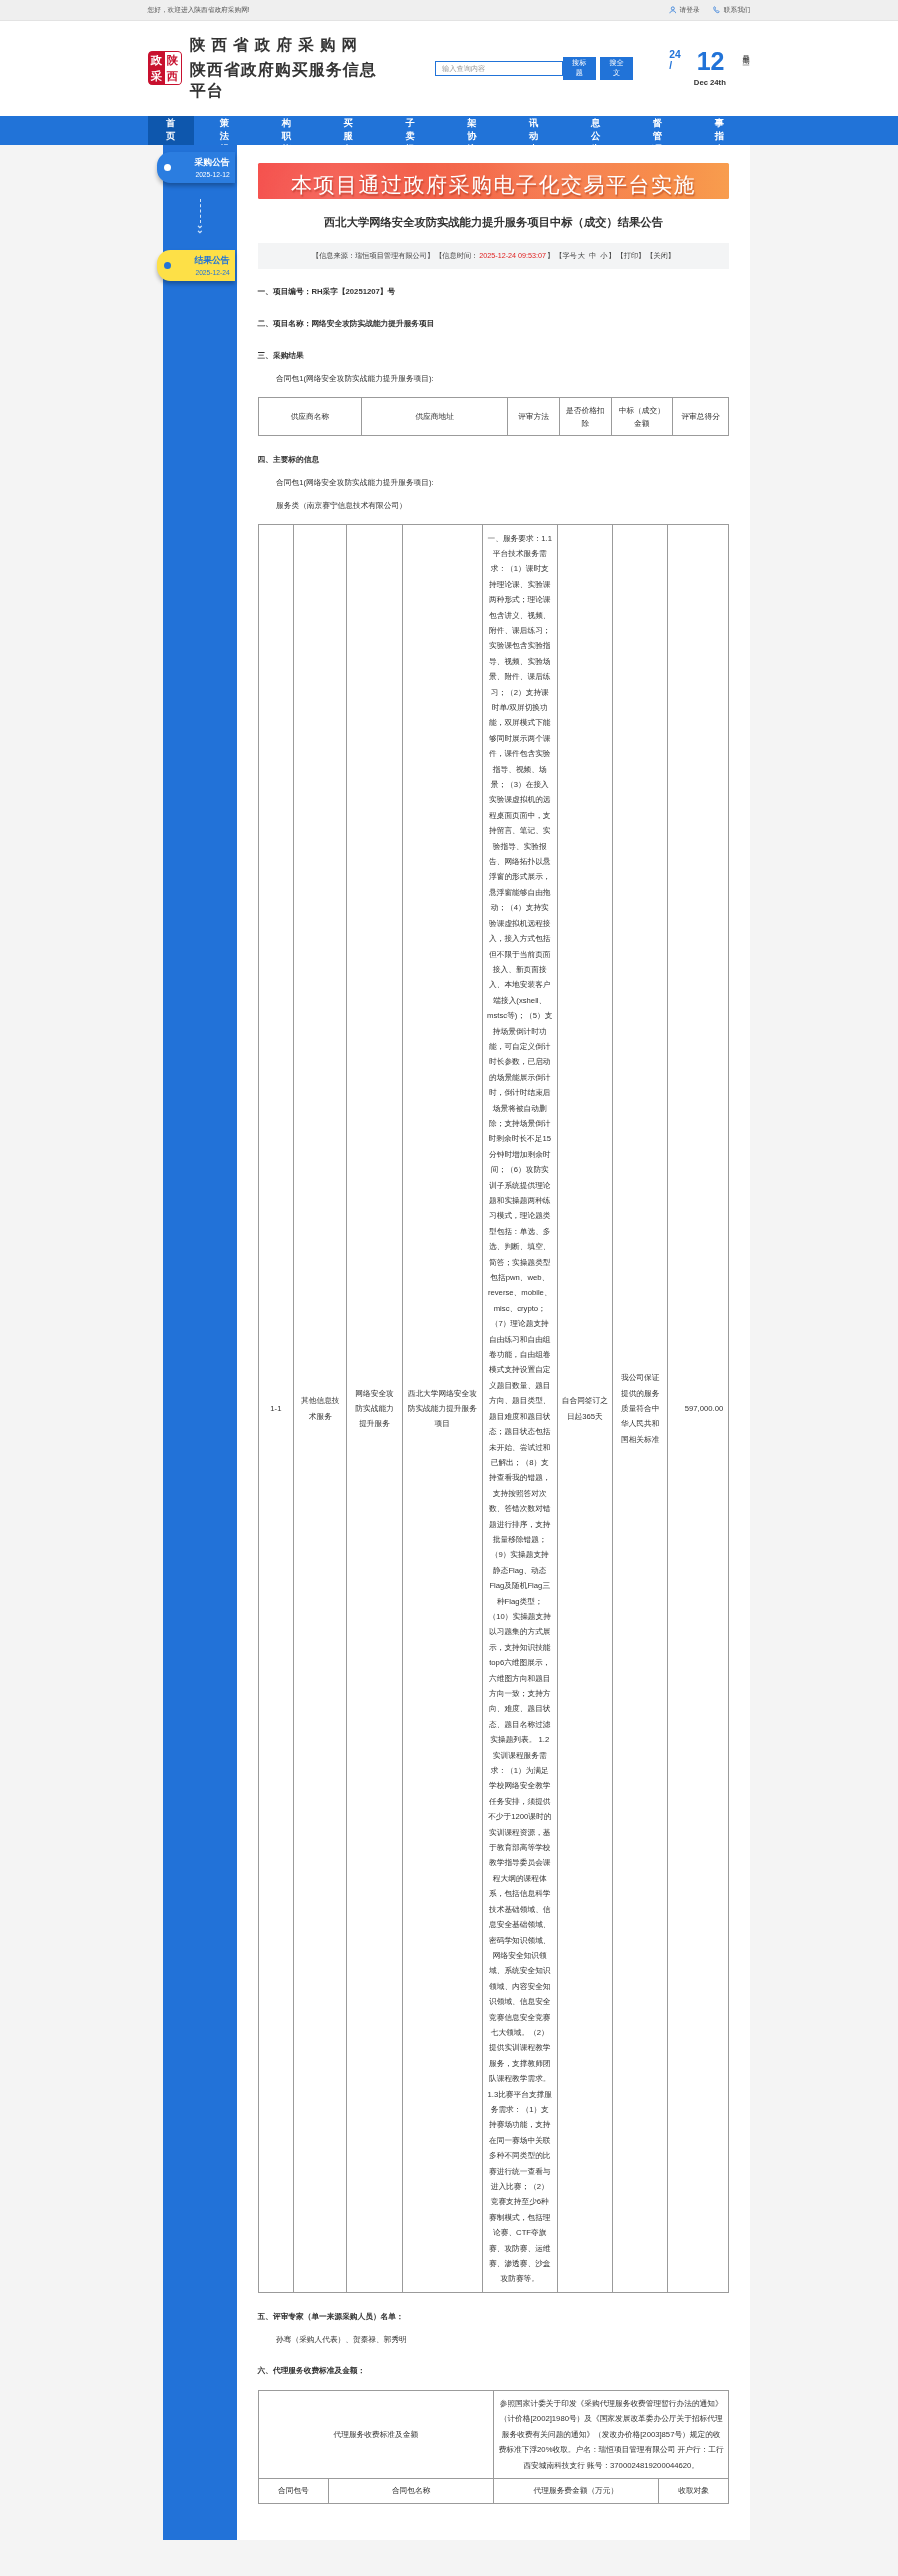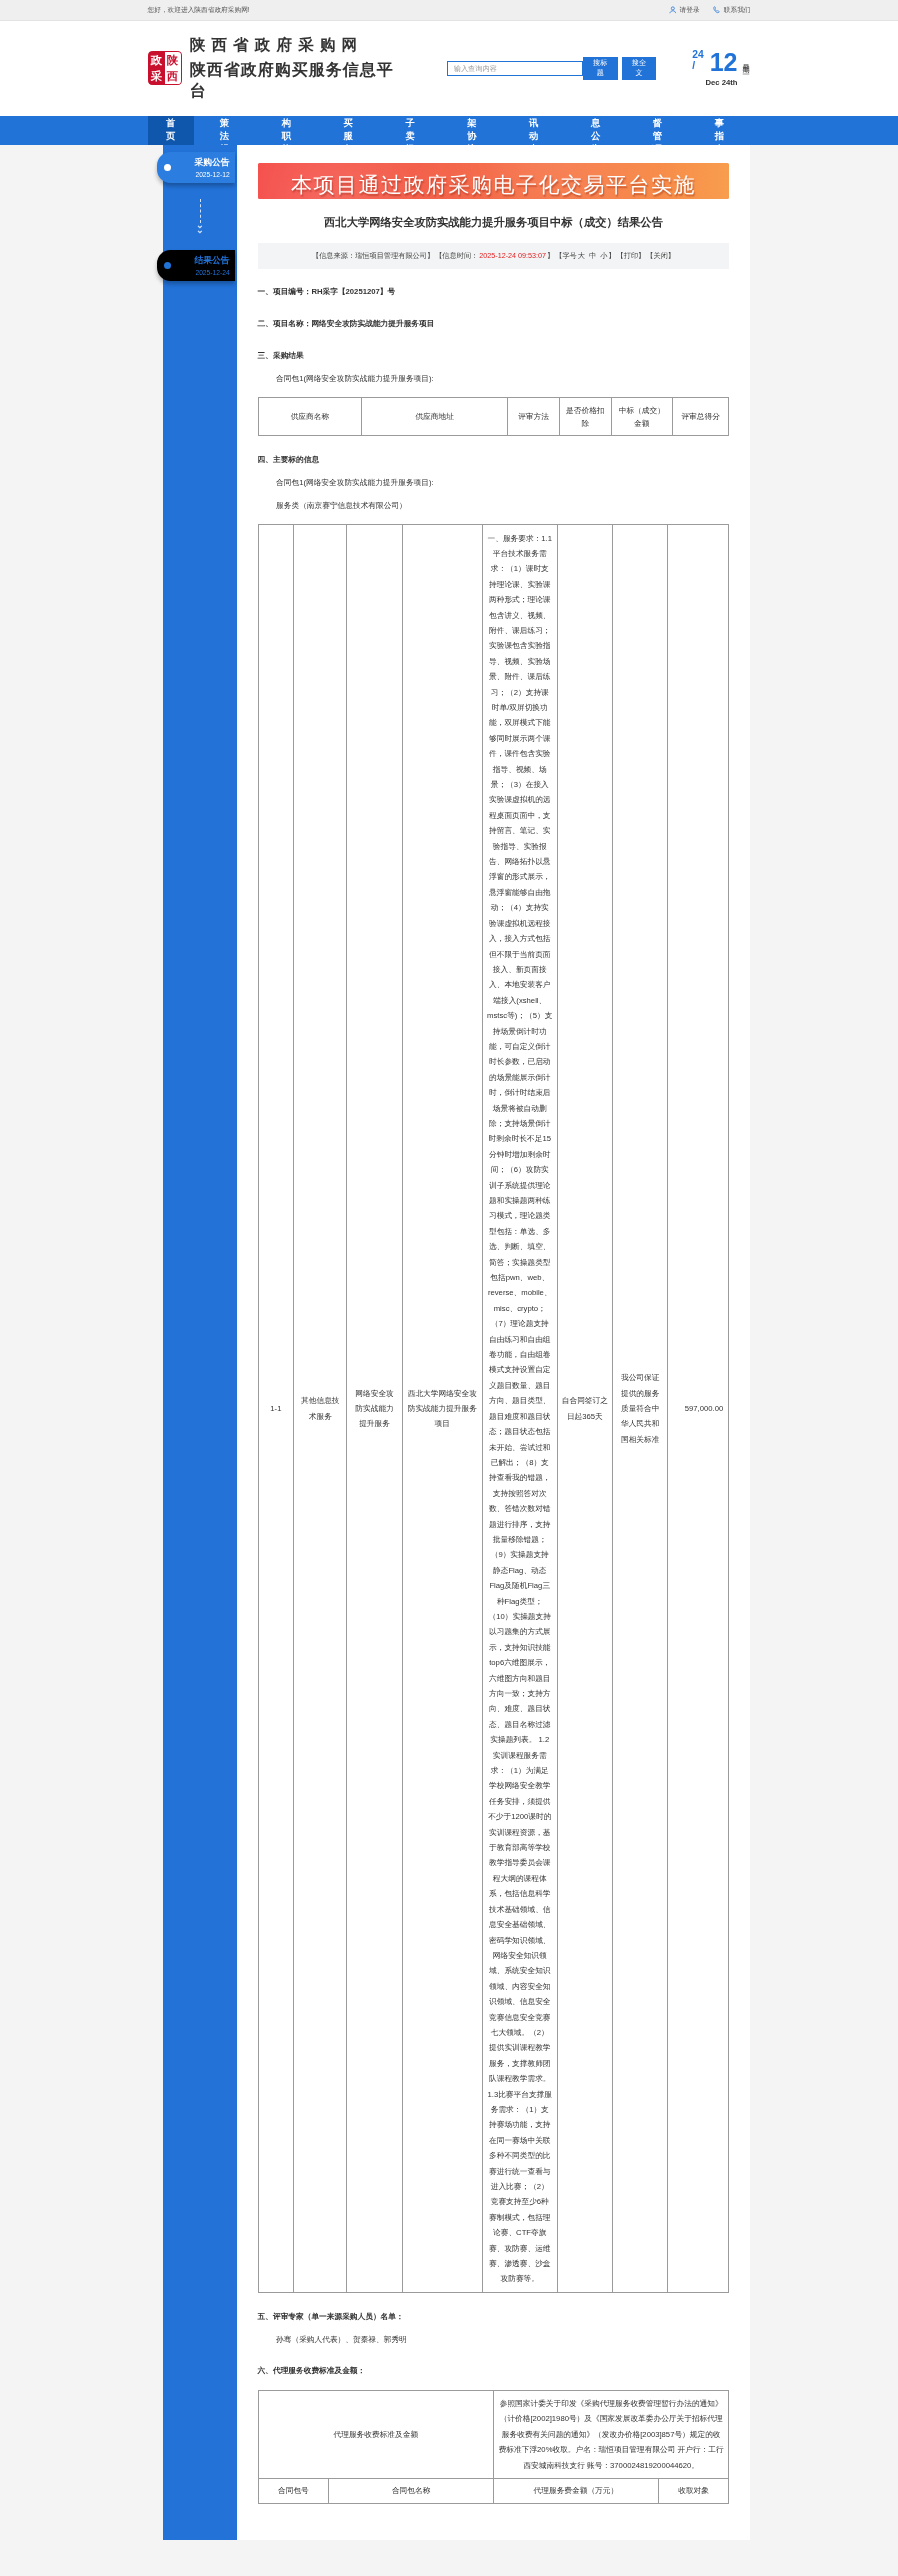--- a/index.html
+++ b/index.html
@@ -22,21 +22,21 @@
   .logo-wht  { background:#fff; color:#c8102e; }
   .brand { margin-left:8.2px; }
   .brand-title { font-size:15.5px; font-weight:bold; letter-spacing:6.2px; color:#333; }
   .brand-sub { font-size:16px; font-weight:bold; color:#333; margin-top:4.1px; letter-spacing:1px; }
   .search { margin-left:46px; display:flex; align-items:center; }
   .search input { width:144px; height:15px; border:1px solid #2173d8; padding:0 6.2px; font-size:7.2px; outline:none; color:#333; }
   .search input::placeholder { color:#999; }
   .btn-search { height:23px; padding:0 7.2px; background:#2173d8; color:#fff; border:none; font-size:7.2px; cursor:pointer; }
   .btn-full { margin-left:4.1px; }
   .datebox { margin-left:36px; }
-  .datebox-row { display:flex; align-items:center; gap:3px; }
+  .datebox-row { display:flex; align-items:flex-start; gap:16px; }
   .date-dm { color:#2173d8; font-size:10.3px; font-weight:bold; padding-bottom:4.1px; }
   .date-day { color:#2173d8; font-size:25px; font-weight:bold; line-height:1; }
   .date-week { writing-mode:vertical-rl; text-orientation:upright; font-size:7.2px; color:#333; letter-spacing:2.1px; padding-bottom:2.1px; }
   .date-en { font-size:7.7px; font-weight:bold; color:#333; margin-top:3.1px; text-align:center; }
 
   
   .nav { background:#2173d8; height:29px; }
   .nav .wrap { display:flex; align-items:stretch; height:29px; }
   .nav-item { color:#fff; font-size:9.3px; font-weight:bold; display:flex; align-items:center; padding:0 26px; cursor:pointer; }
   .nav-item.active { background:#0e57ad; padding:0 18.5px; }
@@ -46,21 +46,21 @@
   .crumb b { color:#444; font-weight:bold; }
   .crumb a { color:#666; text-decoration:none; cursor:pointer; }
 
   
   .card-zone { display:flex; align-items:stretch; margin-left:15.5px; width:587px; margin-bottom:10.3px; }
   .timeline { width:74px; background:#2272d8; flex:0 0 auto; padding-top:5.2px; }
   .tl-pill { position:relative; margin:2.1px 0 2.1px -6.2px; width:78px; border-radius:13.4px 0 0 13.4px; padding:5.2px 5.2px 5.2px 18.5px; box-shadow:0 3.1px 4.6px rgba(0,0,0,.28); cursor:pointer;text-align:right; }
   .tl-pill .dot { position:absolute; left:6.7px; top:50%; margin-top:-3.6px; width:7.2px; height:7.2px; border-radius:50%; }
   .tl-pill.blue { background:#2b7de0; color:#fff; }
   .tl-pill.blue .dot { background:#fff; }
-  .tl-pill.white { background:#000000; color:#2173d8; }
+  .tl-pill.white { background:#fde047; color:#2173d8; }
   .tl-pill.white .dot { background:#2173d8; }
   .tl-title { font-size:8.8px; font-weight:bold; }
   .tl-date { font-size:6.7px; margin-top:2.1px; }
   .tl-arrow { height:62px; display:flex; flex-direction:column; align-items:center; justify-content:center; color:#cfe3fa; }
   .tl-arrow .dash { width:0; height:24px; border-left:1px dashed #cfe3fa; }
   .tl-arrow .chev { font-size:9.3px; line-height:5.2px; font-weight:bold; }
 
   .card { background:#fff; flex:1 1 auto; padding:18.5px 20.6px 36px 20.6px; }
 
   

